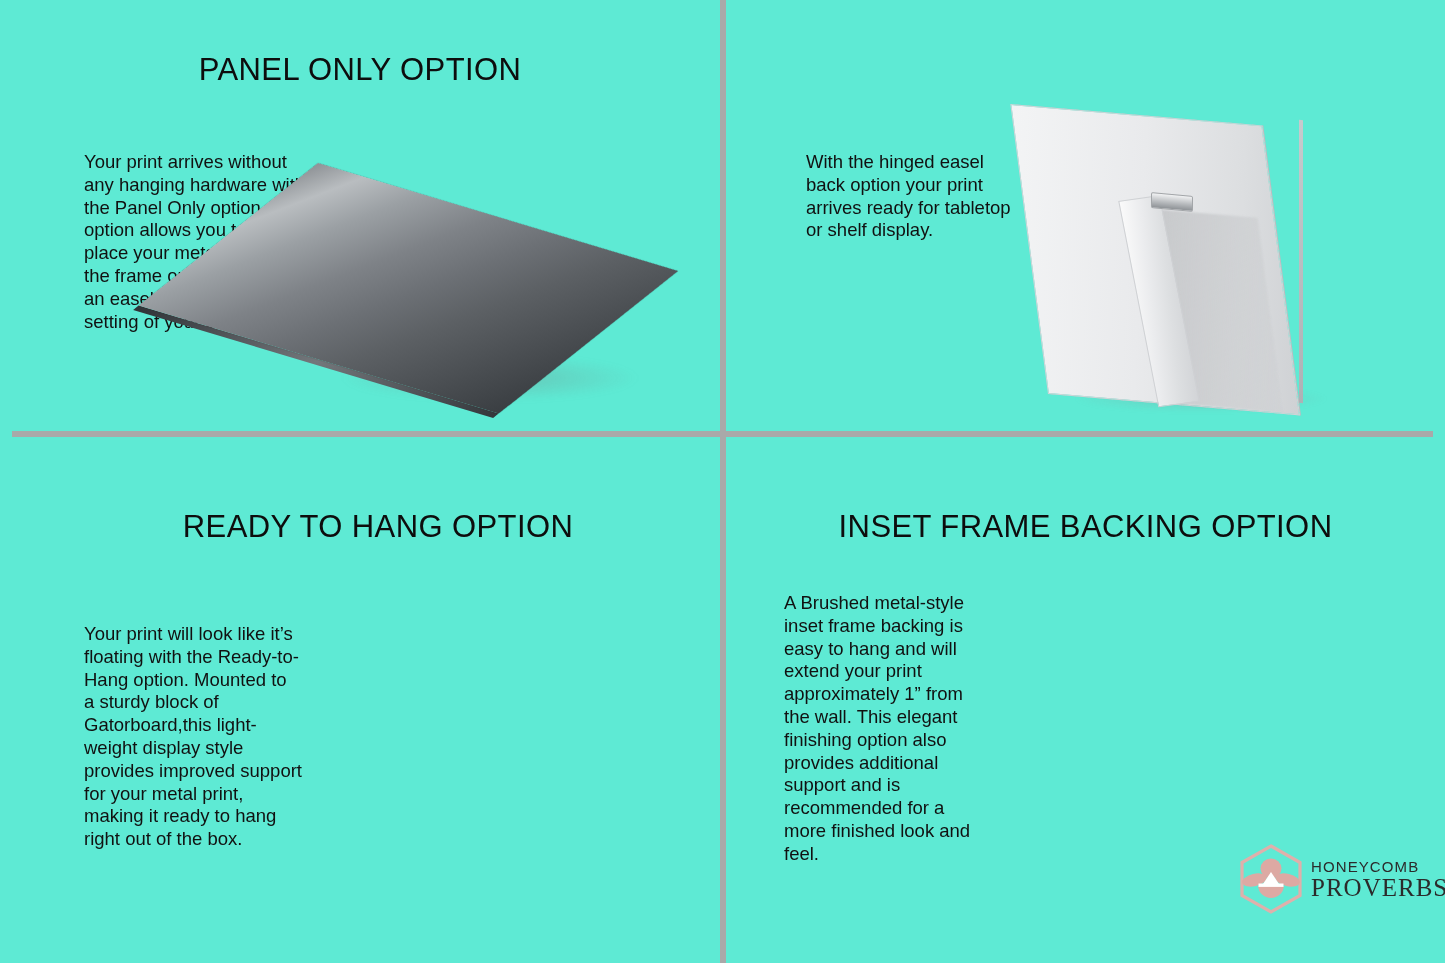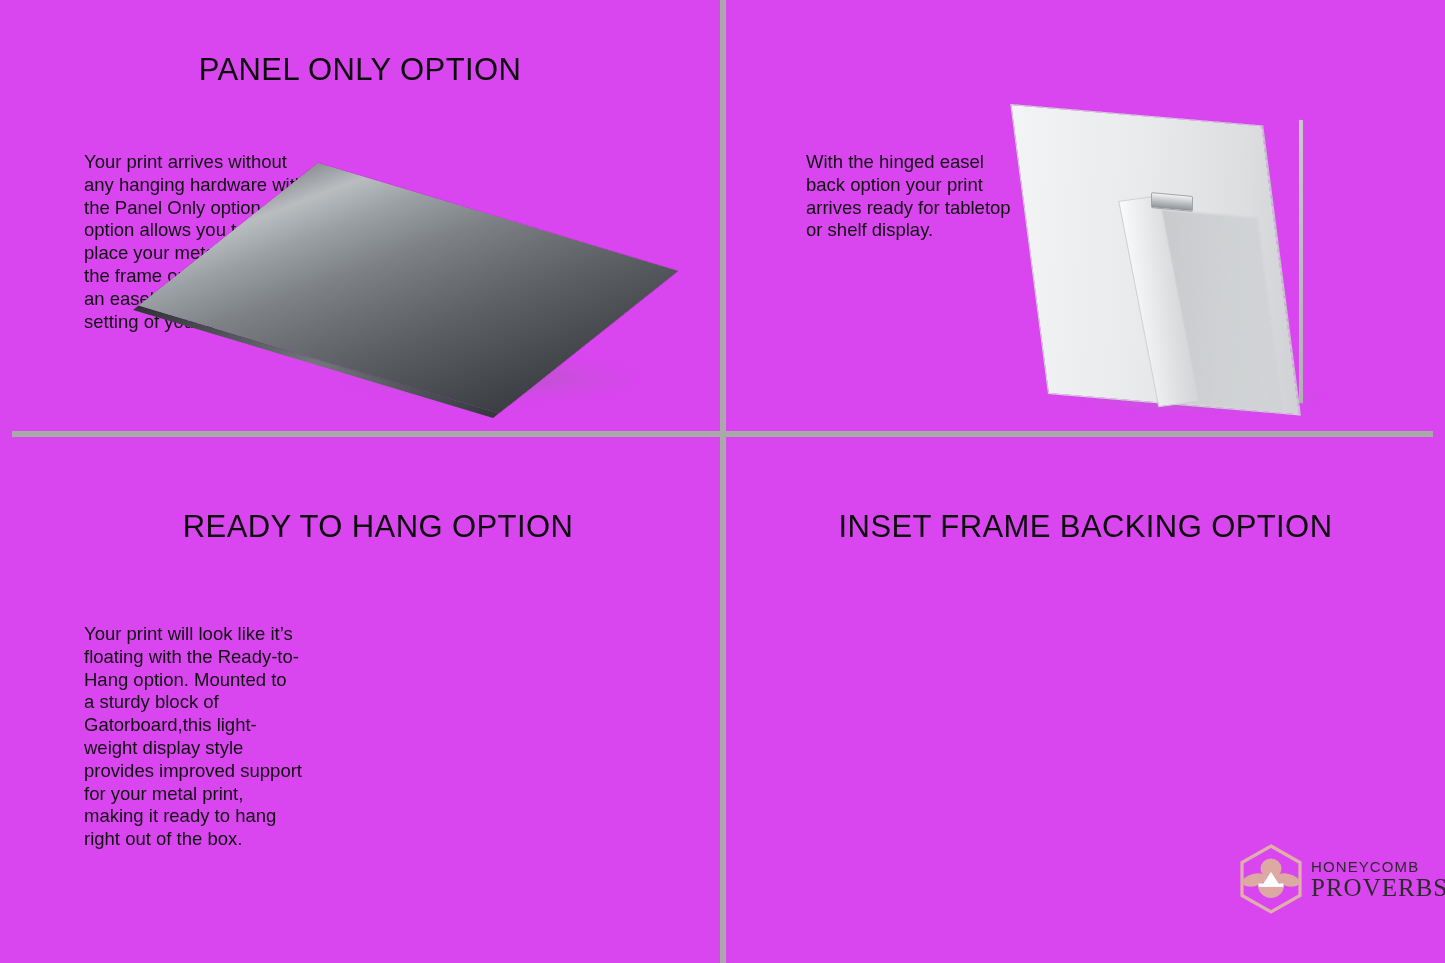--- a/index.html
+++ b/index.html
@@ -5,21 +5,21 @@
   * { margin:0; padding:0; box-sizing:border-box; }
   html, body {
     width:1445px; height:963px;
     background:#ffffff;
     font-family:"Liberation Sans", sans-serif;
     overflow:hidden;
   }
   .page {
     position:relative;
     width:1445px; height:963px;
-    background:#d946ef;
+    background:#5eead4;
   }
 
   
   .divider-v {
     position:absolute;
     left:720px; top:0;
     width:6px; height:963px;
     background:#a9a9a9;
   }
   .divider-h {
@@ -192,20 +192,21 @@
   </div>
 
   <div class="quad quad-bl">
     <div class="quad-title">READY TO HANG OPTION</div>
     <div class="quad-body">Your print will look like it’s floating with the Ready-to-Hang option. Mounted to a sturdy block of Gatorboard,this light-weight display style provides improved support for your metal print, making it ready to hang right out of the box.</div>
 
   </div>
 
   <div class="quad quad-br">
     <div class="quad-title">INSET FRAME BACKING OPTION</div>
+    <div class="quad-body">A Brushed metal-style inset frame backing is easy to hang and will extend your print approximately 1” from the wall. This elegant finishing option also provides additional support and is recommended for a more finished look and feel.</div>
 
   </div>
 
   <div class="logo">
     <svg class="logo-mark" viewBox="0 0 66 70">
       <polygon points="33,2 62,18.5 62,51.5 33,68 4,51.5 4,18.5" fill="none" stroke="#dfb0ab" stroke-width="3.2"></polygon>
       <ellipse cx="33" cy="24.5" rx="10.5" ry="10" fill="#dda9a3"></ellipse>
       <ellipse cx="16.5" cy="36" rx="12.5" ry="6.2" fill="#dda9a3" transform="rotate(-13 16.5 36)"></ellipse>
       <ellipse cx="49.5" cy="36" rx="12.5" ry="6.2" fill="#dda9a3" transform="rotate(13 49.5 36)"></ellipse>
       <path d="M33 28 L45 46 L21 46 Z" fill="#ffffff"></path>

